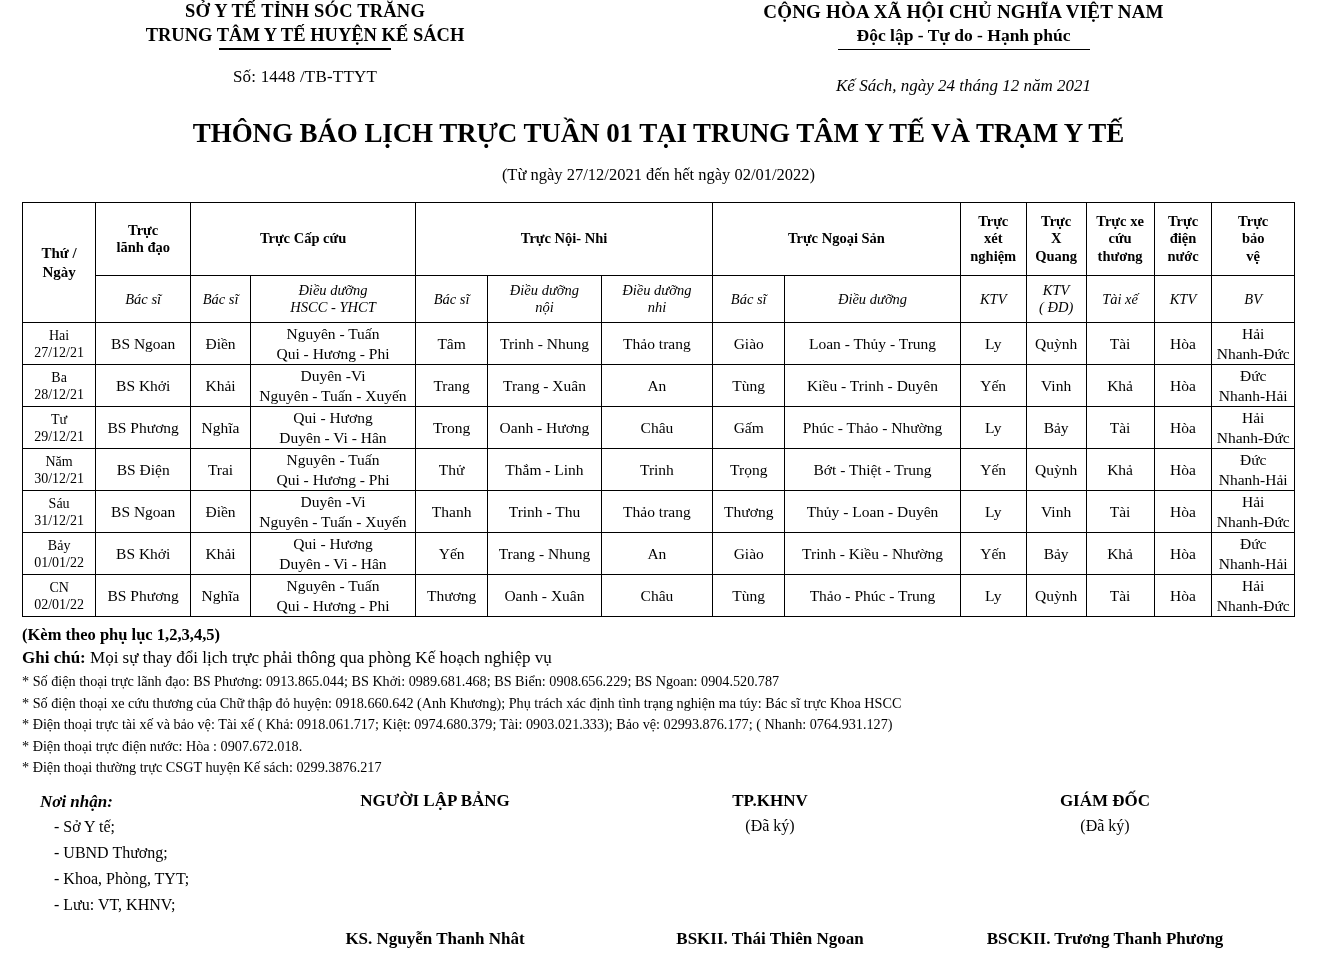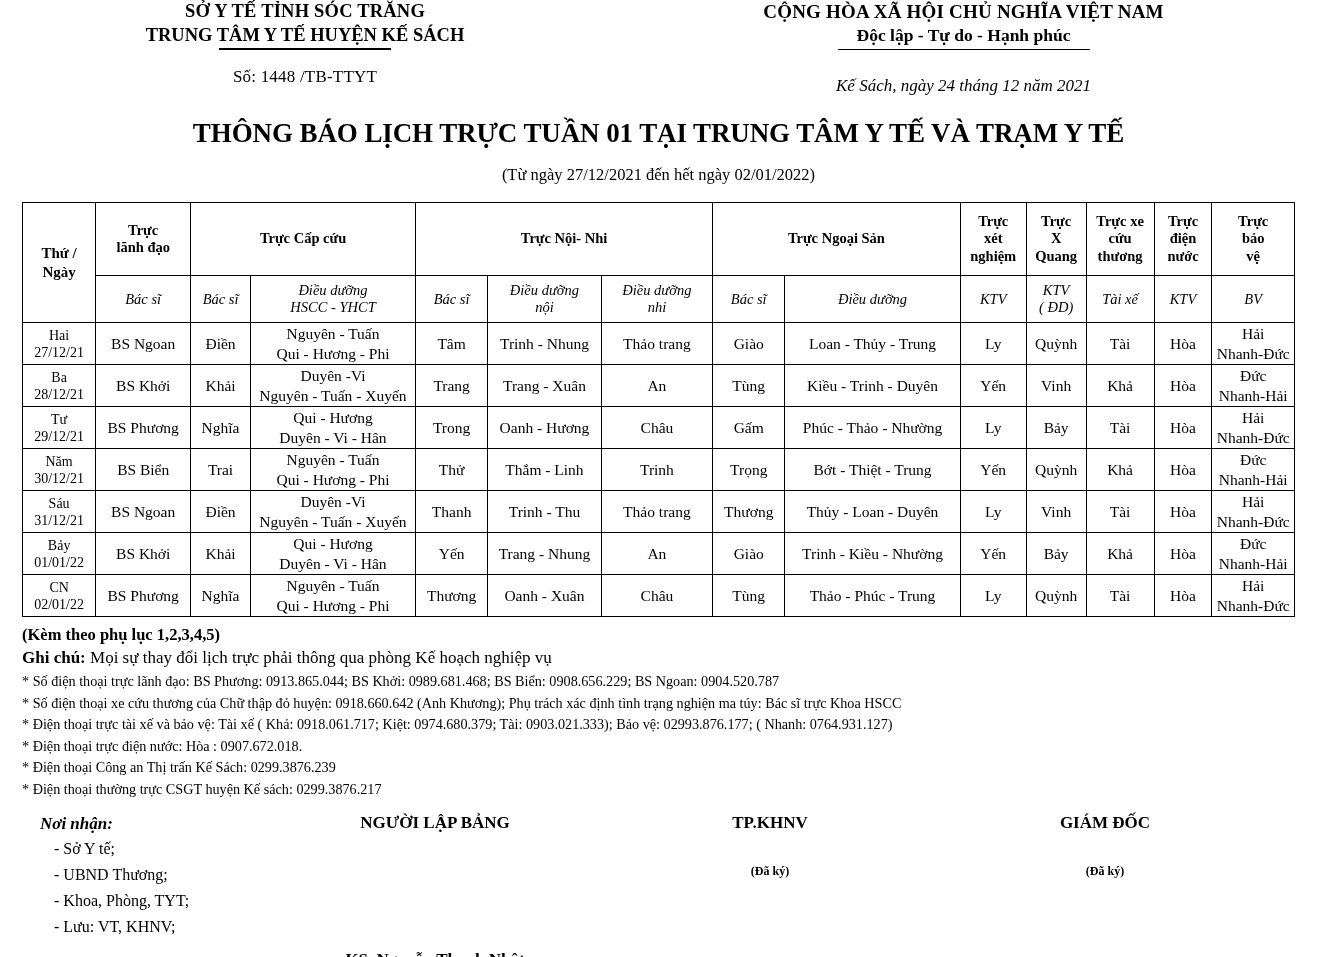--- a/index.html
+++ b/index.html
@@ -194,24 +194,23 @@
   }
   .sig-col.c1 { left: 300px; width: 270px; }
   .sig-col.c2 { left: 640px; width: 260px; }
   .sig-col.c3 { left: 960px; width: 290px; }
   .sig-role {
     font-size: 17px;
     font-weight: bold;
     line-height: 1.45;
   }
   .sig-signed {
-    font-size: 12px;
-    font-weight: bold;
+    font-size: 16px;
+    font-weight: normal;
     line-height: 1.45;
-    margin-top: 28px;
   }
   .sig-name {
     font-size: 17px;
     font-weight: bold;
     margin-top: 92px;
     white-space: nowrap;
   }
   .sig-col.c1 .sig-name { margin-top: 115px; }
 </style>
 </head>
@@ -360,21 +359,21 @@
           <td class="cell">Ly</td>
           <td class="cell">Bảy</td>
           <td class="cell">Tài</td>
           <td class="cell">Hòa</td>
           <td class="cell two-line">Hải
 Nhanh-Đức</td>
         </tr>
         <tr>
           <td class="cell daycell two-line">Năm
 30/12/21</td>
-          <td class="cell">BS Biển</td>
+          <td class="cell">BS Điện</td>
           <td class="cell">Trai</td>
           <td class="cell two-line">Nguyên - Tuấn
 Qui - Hương - Phi</td>
           <td class="cell">Thử</td>
           <td class="cell">Thắm - Linh</td>
           <td class="cell">Trinh</td>
           <td class="cell">Trọng</td>
           <td class="cell">Bớt - Thiệt - Trung</td>
           <td class="cell">Yến</td>
           <td class="cell">Quỳnh</td>
@@ -446,21 +445,20 @@
 
   <div class="notes">
     <div class="attach">(Kèm theo phụ lục 1,2,3,4,5)</div>
     <div class="note-main">
       <b>Ghi chú:</b><span> Mọi sự thay đổi lịch trực phải thông qua phòng Kế hoạch nghiệp vụ</span>
     </div>
     <div class="note-line">* Số điện thoại trực lãnh đạo: BS Phương: 0913.865.044; BS Khởi:  0989.681.468; BS Biển: 0908.656.229; BS Ngoan: 0904.520.787</div>
     <div class="note-line">* Số điện thoại xe cứu thương của Chữ thập đỏ huyện: 0918.660.642 (Anh Khương); Phụ trách xác định tình trạng nghiện ma túy: Bác sĩ trực Khoa HSCC</div>
     <div class="note-line">* Điện thoại trực tài xế và bảo vệ: Tài  xế ( Khả: 0918.061.717;   Kiệt: 0974.680.379; Tài: 0903.021.333);  Bảo vệ: 02993.876.177; ( Nhanh: 0764.931.127)</div>
     <div class="note-line">* Điện thoại trực điện nước: Hòa : 0907.672.018.</div>
-    <div class="note-line">* Điện thoại Công an Thị trấn Kế Sách: 0299.3876.239</div>
     <div class="note-line">* Điện thoại thường trực CSGT huyện Kế sách: 0299.3876.217</div>
   </div>
 
   <div class="sig-area">
     <div class="recipients">
       <div class="recip-title">Nơi nhận:</div>
       <div class="recip-item">- Sở Y tế;</div>
       <div class="recip-item">- UBND Thương;</div>
       <div class="recip-item">- Khoa, Phòng, TYT;</div>
       <div class="recip-item">- Lưu: VT, KHNV;</div>

